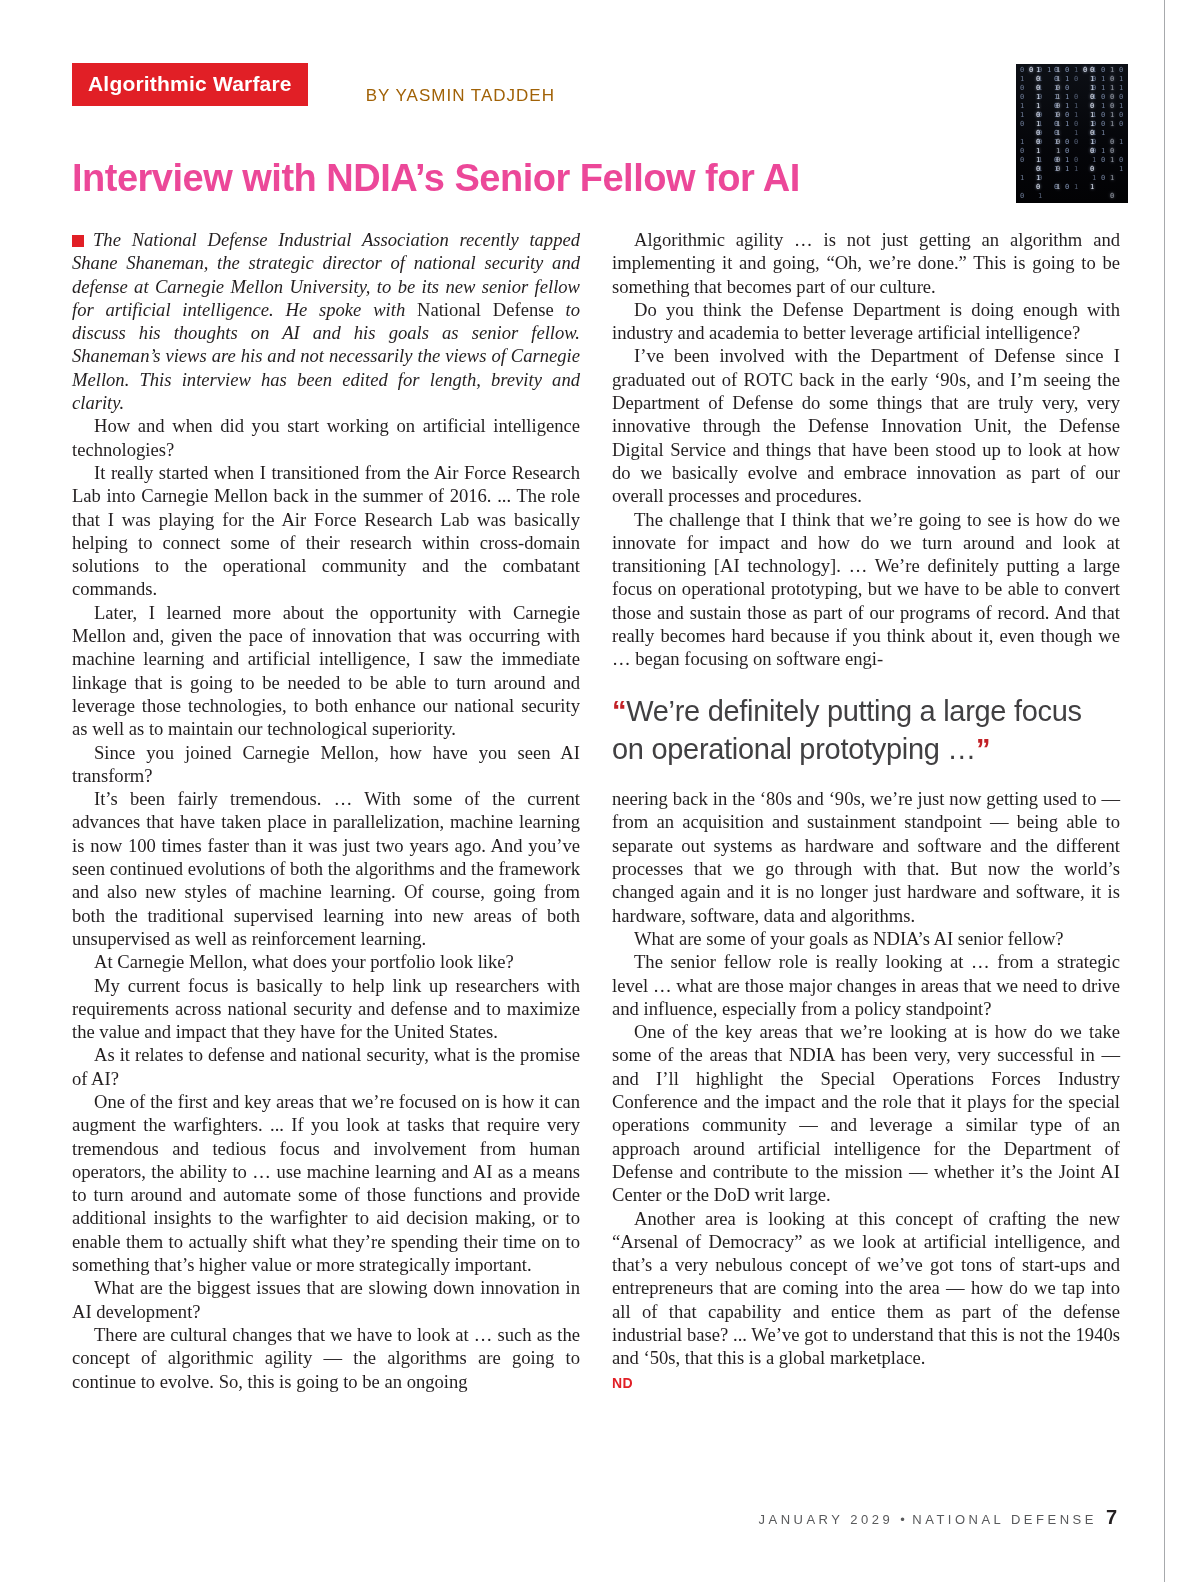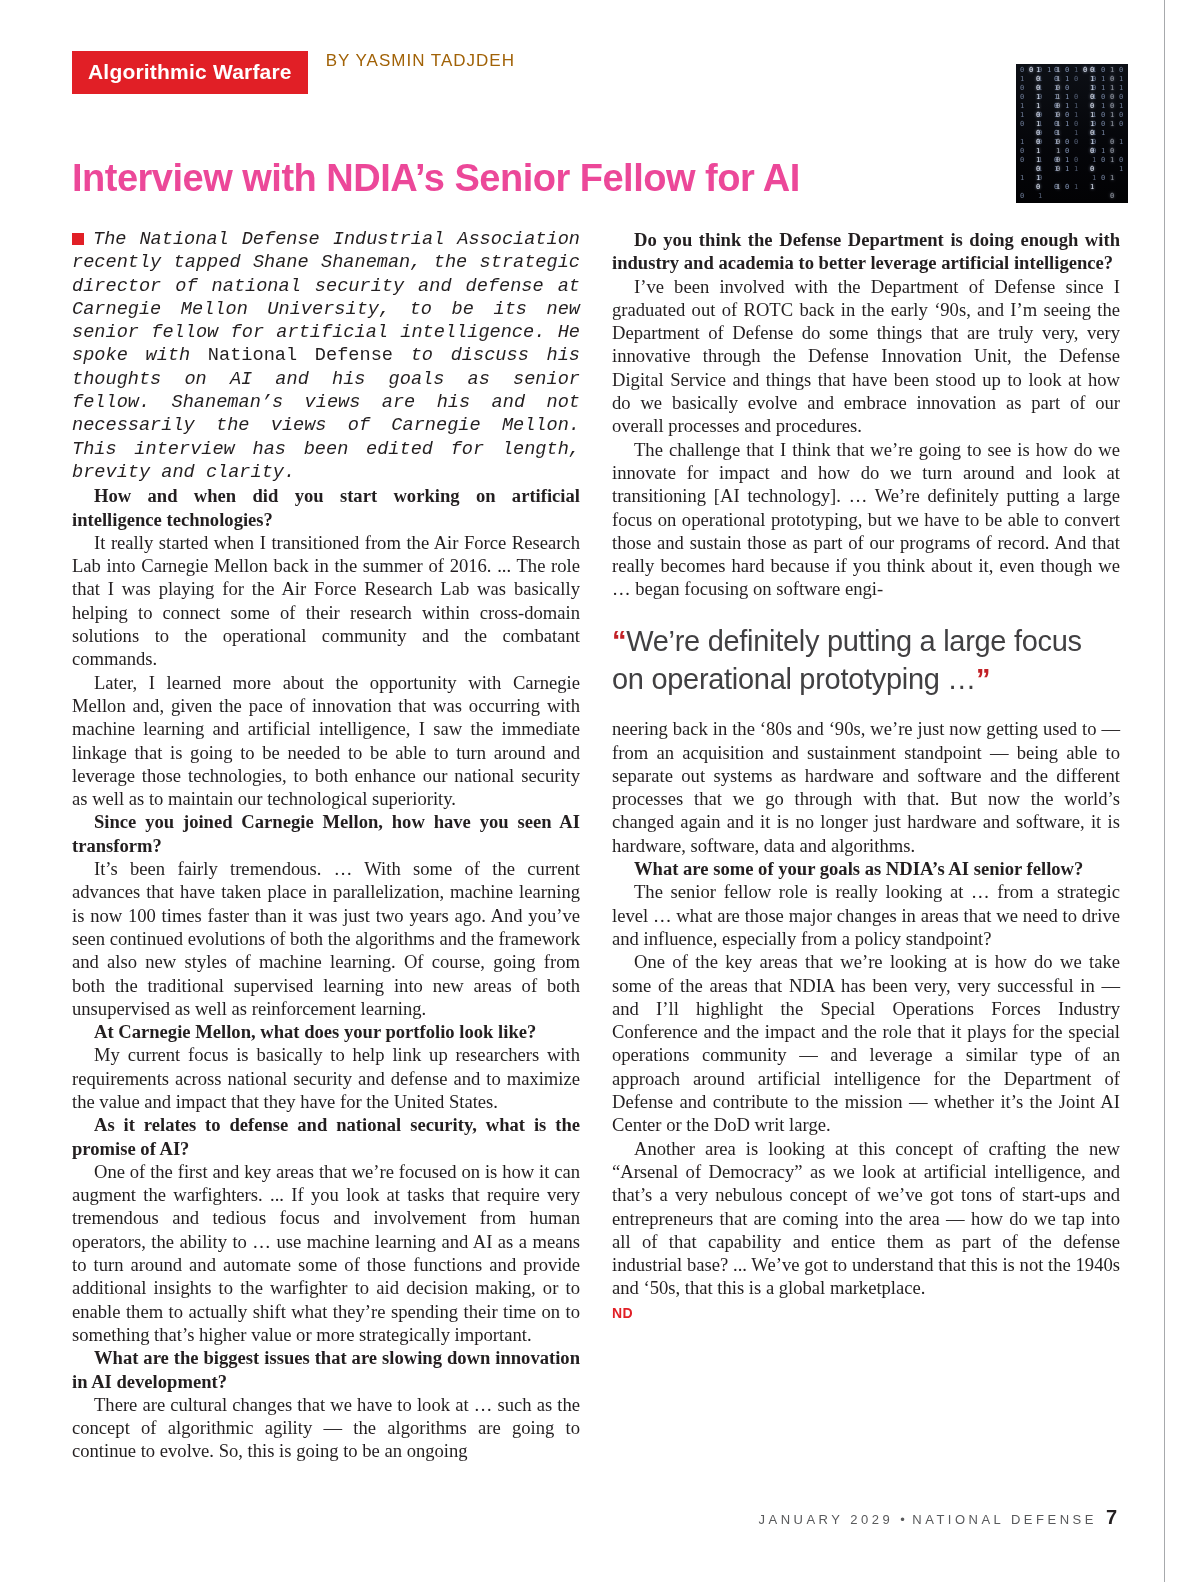--- a/index.html
+++ b/index.html
@@ -1,21 +1,21 @@
 <!DOCTYPE html>
 <html><head>
 <meta charset="utf-8">
 <style>
   html,body{margin:0;padding:0;background:#ffffff;}
   .page{position:relative;width:1200px;height:1582px;background:#ffffff;overflow:hidden;
         font-family:"Liberation Serif","DejaVu Serif",serif;color:#231f20;}
   .edge-rule{position:absolute;top:0;left:1164px;width:1px;height:1582px;background:#a7a9ac;}
 
   
-  .kicker-row{position:absolute;top:51px;left:72px;display:flex;align-items:flex-start;}
+  .kicker-row{position:absolute;top:63px;left:72px;display:flex;align-items:flex-end;gap:40px;}
   .kicker-badge{background:#e11f26;color:#ffffff;font-family:"Liberation Sans",sans-serif;
                 font-weight:700;font-size:21px;padding:9px 16px 10px;letter-spacing:.2px;}
   .byline{margin-left:18px;font-family:"Liberation Sans",sans-serif;font-size:17px;
           color:#a16207;letter-spacing:1px;}
 
   
   .rain{position:absolute;top:64px;left:1016px;width:112px;height:139px;overflow:hidden;
         background:linear-gradient(180deg,#0d1016 0%,#05060a 55%,#020204 100%);}
   .rain-col{position:absolute;top:2px;writing-mode:vertical-rl;text-orientation:upright;
             font-family:"DejaVu Sans Mono",monospace;font-size:7px;letter-spacing:1px;
@@ -26,22 +26,22 @@
   .headline{position:absolute;top:157px;left:72px;width:1000px;
             font-family:"Liberation Sans",sans-serif;font-weight:900;font-size:38px;
             letter-spacing:-.5px;color:#ec4899;}
 
   
   .body-cols{position:absolute;top:228px;left:72px;width:1048px;display:flex;gap:32px;}
   .col{width:508px;font-size:18.6px;line-height:23.3px;text-align:justify;}
   .col p{margin:0;}
   p.answer{text-indent:22px;}
   p.answer.noindent{text-indent:0;}
-  p.question{font-weight:700;text-indent:22px;}
-  p.lede{text-indent:0;font-family:Liberation Mono, monospace;}
+  p.question{font-weight:400;text-indent:22px;}
+  p.lede{text-indent:0;}
   .lede .it{font-style:italic;}
   .lede .rm{font-style:normal;}
   .lede-square{display:inline-block;width:12px;height:12px;background:#e11f26;
                margin-right:9px;transform:translateY(1px);}
   .pullquote{margin:21px 0 19px;font-family:"Liberation Sans",sans-serif;font-size:29px;
              line-height:1.32;color:#414042;letter-spacing:-.3px;text-align:left;}
   .pq-mark{color:#c22026;font-weight:700;}
   p.endmark{font-family:"Liberation Sans",sans-serif;font-weight:700;font-size:14px;
             color:#e11f26;text-indent:0;margin-top:2px;letter-spacing:.5px;}
 
@@ -90,20 +90,21 @@
         <p class="question">Since you joined Carnegie Mellon, how have you seen AI transform?</p>
         <p class="answer">It’s been fairly tremendous. … With some of the current advances that have taken place in parallelization, machine learning is now 100 times faster than it was just two years ago. And you’ve seen continued evolutions of both the algorithms and the framework and also new styles of machine learning. Of course, going from both the traditional supervised learning into new areas of both unsupervised as well as reinforcement learning.</p>
         <p class="question">At Carnegie Mellon, what does your portfolio look like?</p>
         <p class="answer">My current focus is basically to help link up researchers with requirements across national security and defense and to maximize the value and impact that they have for the United States.</p>
         <p class="question">As it relates to defense and national security, what is the promise of AI?</p>
         <p class="answer">One of the first and key areas that we’re focused on is how it can augment the warfighters. ... If you look at tasks that require very tremendous and tedious focus and involvement from human operators, the ability to … use machine learning and AI as a means to turn around and automate some of those functions and provide additional insights to the warfighter to aid decision making, or to enable them to actually shift what they’re spending their time on to something that’s higher value or more strategically important.</p>
         <p class="question">What are the biggest issues that are slowing down innovation in AI development?</p>
         <p class="answer">There are cultural changes that we have to look at … such as the concept of algorithmic agility — the algorithms are going to continue to evolve. So, this is going to be an ongoing</p>
       </div>
     <div class="col" id="col-right">
+        <p class="answer">Algorithmic agility … is not just getting an algorithm and implementing it and going, “Oh, we’re done.” This is going to be something that becomes part of our culture.</p>
         <p class="question">Do you think the Defense Department is doing enough with industry and academia to better leverage artificial intelligence?</p>
         <p class="answer">I’ve been involved with the Department of Defense since I graduated out of ROTC back in the early ‘90s, and I’m seeing the Department of Defense do some things that are truly very, very innovative through the Defense Innovation Unit, the Defense Digital Service and things that have been stood up to look at how do we basically evolve and embrace innovation as part of our overall processes and procedures.</p>
         <p class="answer">The challenge that I think that we’re going to see is how do we innovate for impact and how do we turn around and look at transitioning [AI technology]. … We’re definitely putting a large focus on operational prototyping, but we have to be able to convert those and sustain those as part of our programs of record. And that really becomes hard because if you think about it, even though we … began focusing on software engi-</p>
         <div class="pullquote"><span class="pq-mark">“</span><span class="pq-text">We’re definitely putting a large focus on operational prototyping …</span><span class="pq-mark">”</span></div>
         <p class="answer noindent">neering back in the ‘80s and ‘90s, we’re just now getting used to — from an acquisition and sustainment standpoint — being able to separate out systems as hardware and software and the different processes that we go through with that. But now the world’s changed again and it is no longer just hardware and software, it is hardware, software, data and algorithms.</p>
         <p class="question">What are some of your goals as NDIA’s AI senior fellow?</p>
         <p class="answer">The senior fellow role is really looking at … from a strategic level … what are those major changes in areas that we need to drive and influence, especially from a policy standpoint?</p>
         <p class="answer">One of the key areas that we’re looking at is how do we take some of the areas that NDIA has been very, very successful in — and I’ll highlight the Special Operations Forces Industry Conference and the impact and the role that it plays for the special operations community — and leverage a similar type of an approach around artificial intelligence for the Department of Defense and contribute to the mission — whether it’s the Joint AI Center or the DoD writ large.</p>
         <p class="answer">Another area is looking at this concept of crafting the new “Arsenal of Democracy” as we look at artificial intelligence, and that’s a very nebulous concept of we’ve got tons of start-ups and entrepreneurs that are coming into the area — how do we tap into all of that capability and entice them as part of the defense industrial base? ... We’ve got to understand that this is not the 1940s and ‘50s, that this is a global marketplace.</p>
         <p class="endmark">ND</p>

